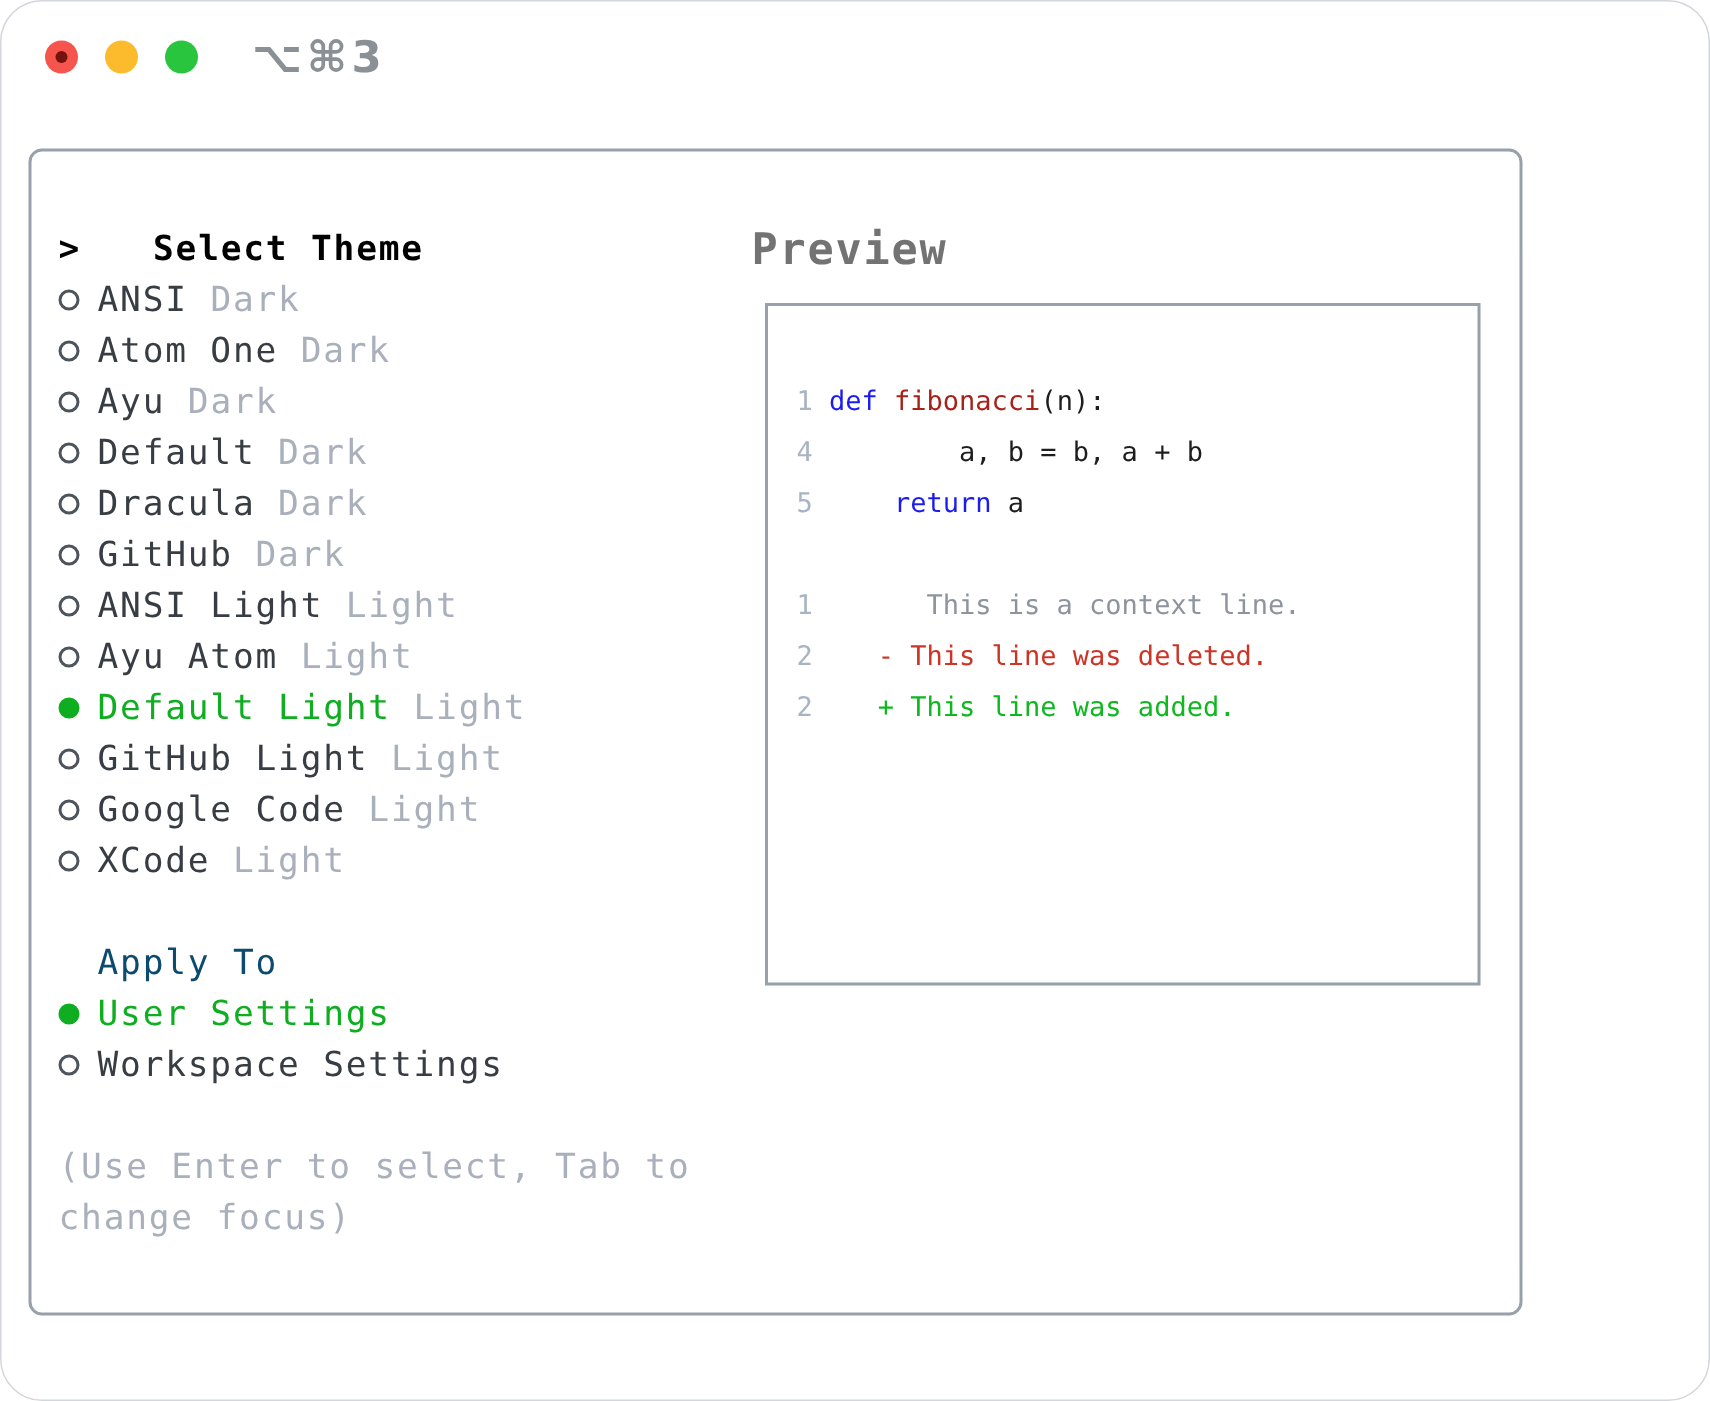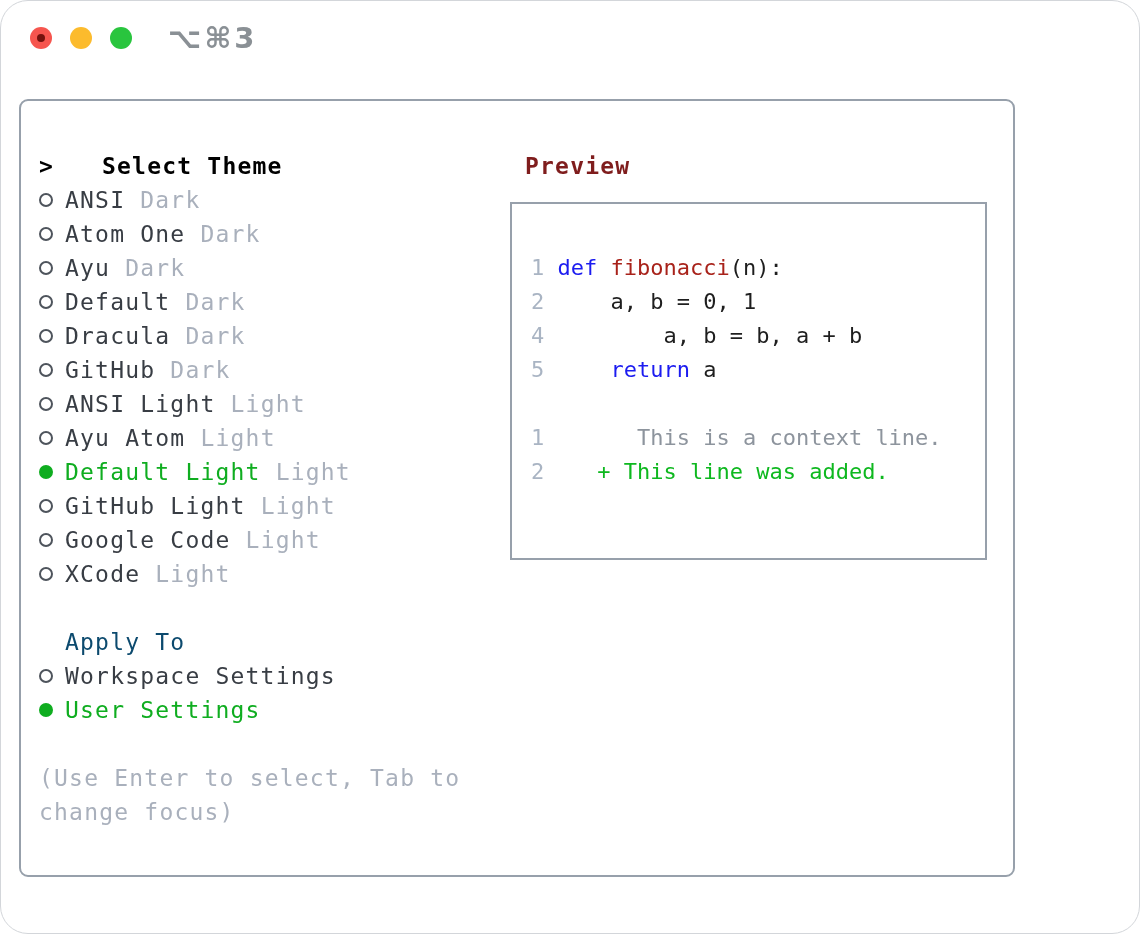--- a/index.html
+++ b/index.html
@@ -50,23 +50,23 @@
   .radio.on{background:var(--accent-green);border-color:var(--accent-green);}
   .chev{font-weight:bold;color:#000;}
   .header-label{font-weight:bold;color:#000;margin-left:37px;}
   .variant{color:var(--muted-gray);}
   .row.sel .name{color:var(--accent-green);}
   .apply-header{color:#0c4a6e;}
   .hint{color:var(--muted-gray);}
   .spacer{height:34px;}
   
   .preview-label{position:absolute;left:500px;top:148px;height:34px;line-height:34px;
-    font-weight:bold;font-size:23px;letter-spacing:1.2px;color:#7f1d1d;margin-left:24px;}
-  .preview-box{position:absolute;left:509px;top:201px;width:477px;height:358px;box-sizing:border-box;
-    border:2px solid var(--panel-border);padding:47px 0 0 19px;font-size:22px;}
+    font-weight:bold;font-size:29px;letter-spacing:1.2px;color:#737373;}
+  .preview-box{position:absolute;left:509px;top:201px;width:477px;height:455px;box-sizing:border-box;
+    border:2px solid var(--panel-border);padding:47px 0 0 19px;font-size:18px;}
   .code-line{height:34px;line-height:34px;white-space:pre;}
   .lnum{color:var(--line-number-gray);}
   .tok-plain{color:#1e1e1e;}
   .tok-kw{color:var(--keyword-blue);}
   .tok-fn{color:var(--function-red);}
   .tok-ctx{color:var(--context-gray);}
   .tok-del{color:var(--deleted-red);}
   .tok-add{color:var(--added-green);}
 </style>
 </head>
@@ -99,34 +99,34 @@
         <div class="row sel"><span class="marker"><span class="radio on"></span></span><span class="name">Default Light</span><span class="variant"> Light</span></div>
         <div class="row"><span class="marker"><span class="radio"></span></span><span class="name">GitHub Light</span><span class="variant"> Light</span></div>
         <div class="row"><span class="marker"><span class="radio"></span></span><span class="name">Google Code</span><span class="variant"> Light</span></div>
         <div class="row"><span class="marker"><span class="radio"></span></span><span class="name">XCode</span><span class="variant"> Light</span></div>
       </div>
     <div class="spacer"></div>
     <div class="row">
       <span class="marker"></span><span class="apply-header">Apply To</span>
     </div>
     <div id="apply-options">
+        <div class="row sel"><span class="marker"><span class="radio on"></span></span><span class="name">User Settings</span></div>
         <div class="row"><span class="marker"><span class="radio"></span></span><span class="name">Workspace Settings</span></div>
-        <div class="row sel"><span class="marker"><span class="radio on"></span></span><span class="name">User Settings</span></div>
       </div>
     <div class="spacer"></div>
     <div class="row hint">(Use Enter to select, Tab to</div>
     <div class="row hint">change focus)</div>
   </div>
 
   <div class="preview-label">Preview</div>
   <div class="preview-box">
     <div id="code-lines">
         <div class="code-line"><span class="lnum">1</span><span class="tok-plain"> </span><span class="tok-kw">def</span><span class="tok-plain"> </span><span class="tok-fn">fibonacci</span><span class="tok-plain">(n):</span></div>
-        <div class="code-line"><span class="lnum">2</span><span class="tok-plain">     a, b = 0, 1</span></div>
         <div class="code-line"><span class="lnum">4</span><span class="tok-plain">         a, b = b, a + b</span></div>
         <div class="code-line"><span class="lnum">5</span><span class="tok-plain">     </span><span class="tok-kw">return</span><span class="tok-plain"> a</span></div>
         <div class="code-line"><span class="lnum"></span></div>
         <div class="code-line"><span class="lnum">1</span><span class="tok-ctx">       This is a context line.</span></div>
+        <div class="code-line"><span class="lnum">2</span><span class="tok-del">    - This line was deleted.</span></div>
         <div class="code-line"><span class="lnum">2</span><span class="tok-add">    + This line was added.</span></div>
       </div>
   </div>
 
 </div>
 
 </body></html>

